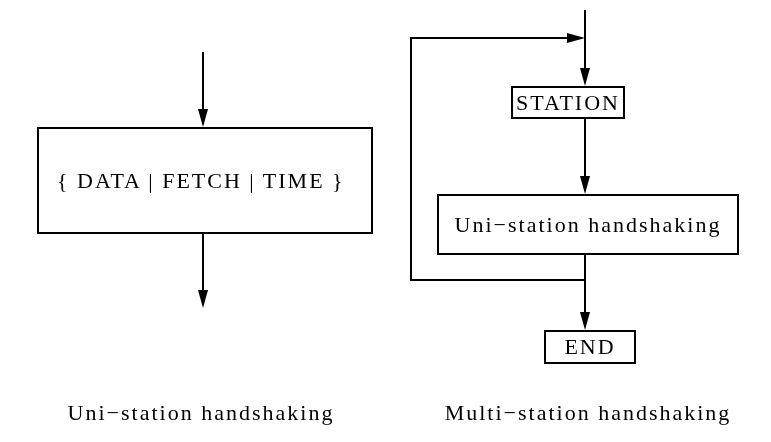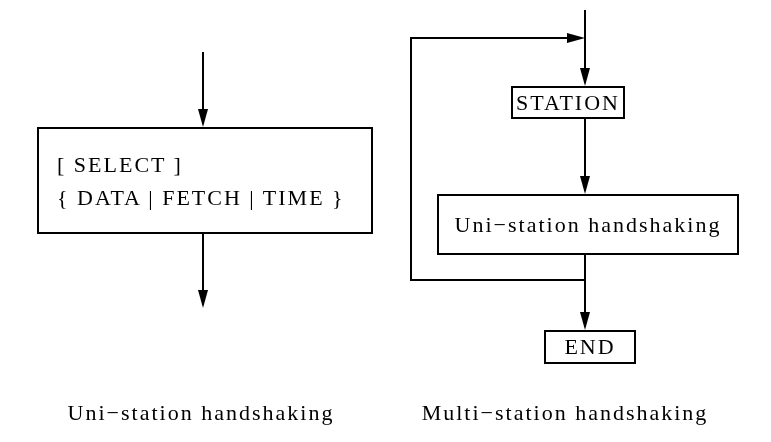--- a/index.html
+++ b/index.html
@@ -79,21 +79,21 @@
   .caption {
     position: absolute;
     top: 400px;
     transform: translateX(-50%);
     font-size: 22px;
     letter-spacing: 2px;
     line-height: 26px;
     white-space: nowrap;
   }
   .caption.left-caption { left: 201px; }
-  .caption.right-caption { left: 565px; }
+  .caption.right-caption { left: 588px; }
 </style>
 </head>
 <body>
 
 <div class="canvas">
 
   <svg class="connectors" viewBox="0 0 771 442" xmlns="http://www.w3.org/2000/svg">
 
     <g>
       <line x1="203" y1="52" x2="203" y2="124"></line>
@@ -120,21 +120,20 @@
       <polygon points="585,194 580,176 590,176"></polygon>
     </g>
 
     <g>
       <line x1="585" y1="254" x2="585" y2="327"></line>
       <polygon points="585,330 580,312 590,312"></polygon>
     </g>
   </svg>
 
   <div class="box select-box">
-    <div class="stmt-line">[ SELECT ]</div>
     <div class="stmt-line">{ DATA | FETCH | TIME }</div>
   </div>
 
   <div class="box station-box">
     <span>STATION</span>
   </div>
 
   <div class="box uni-box">
     <span>Uni−station handshaking</span>
   </div>

